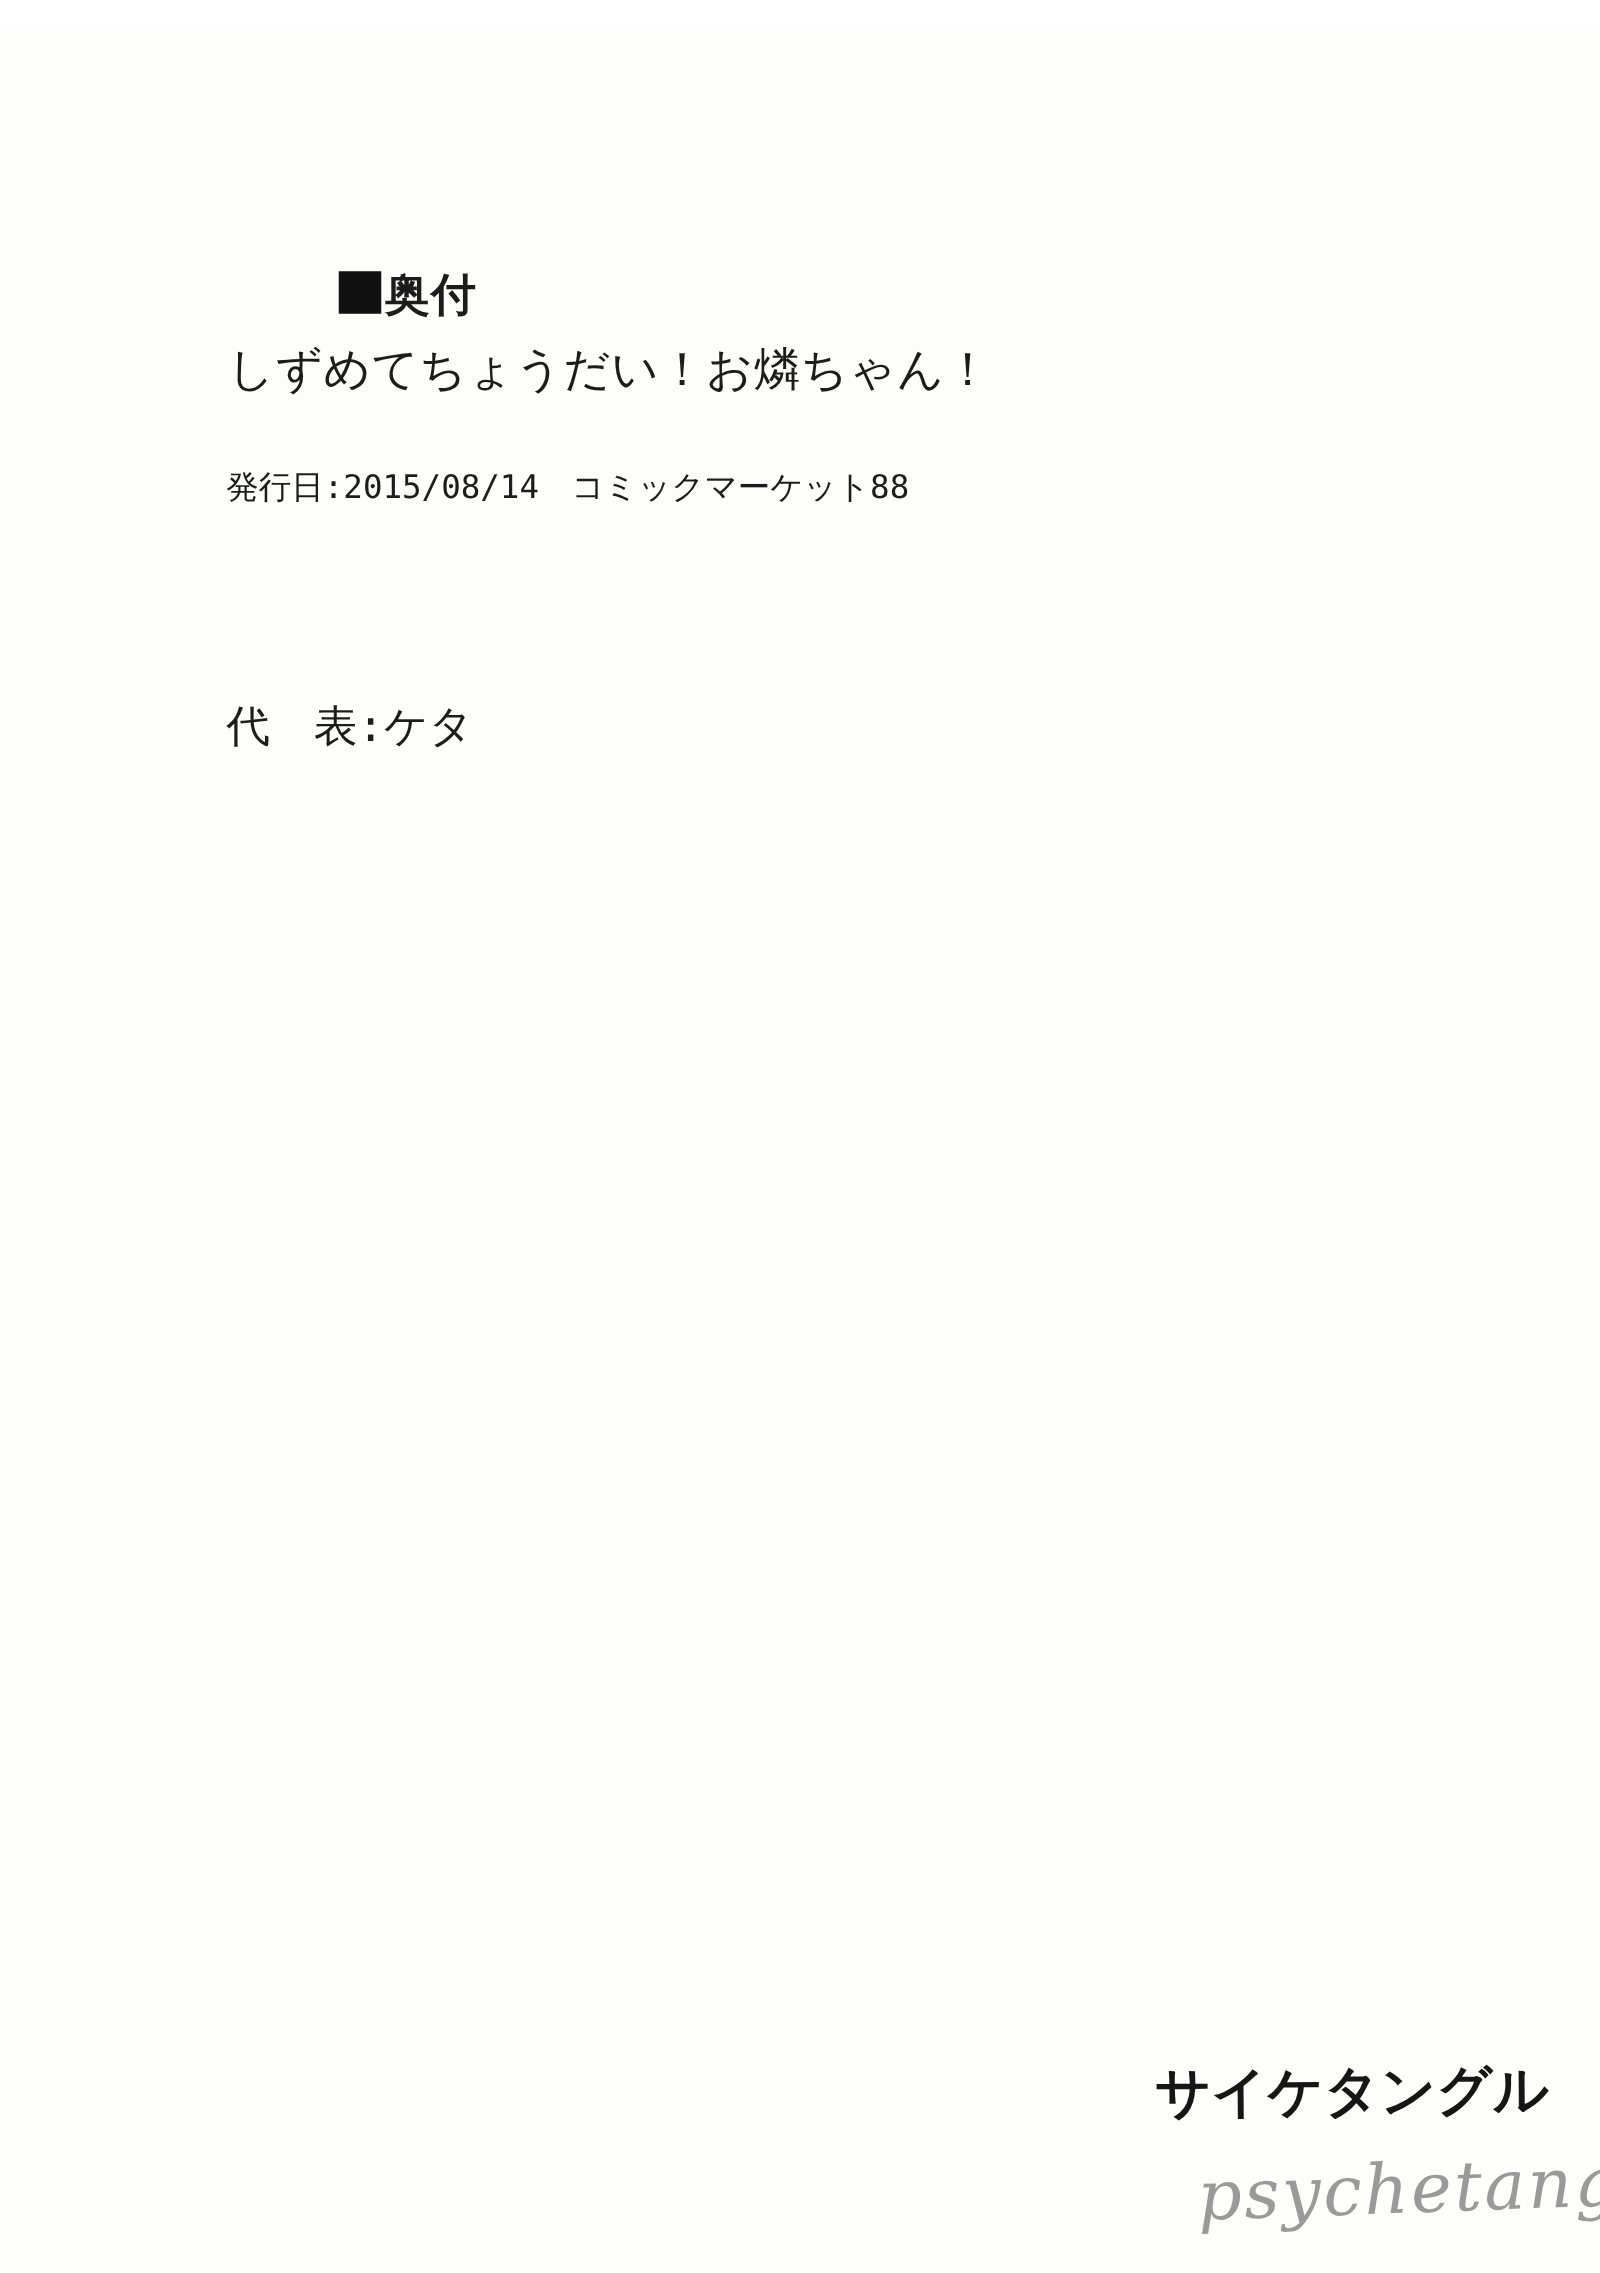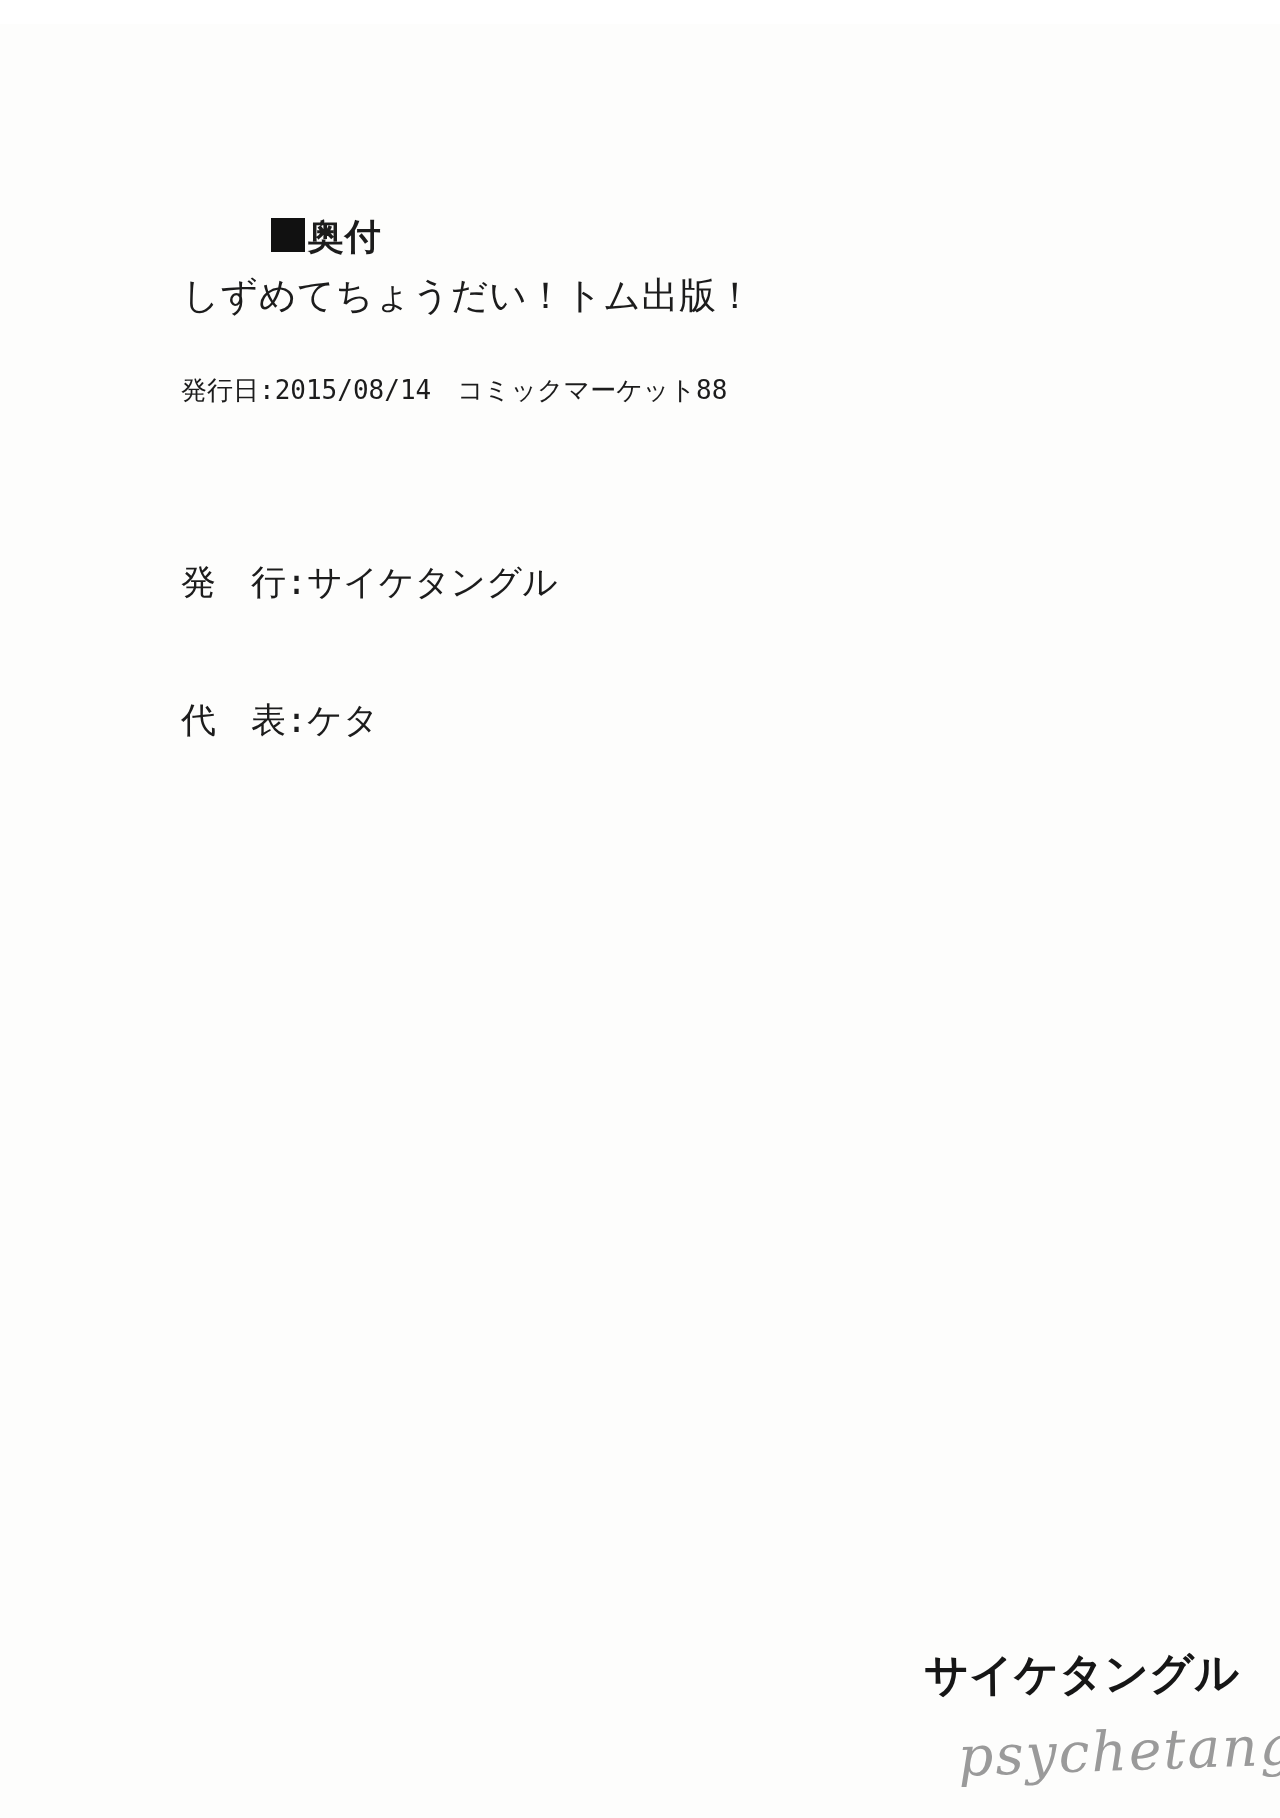--- a/index.html
+++ b/index.html
@@ -129,26 +129,25 @@
 </style>
 </head>
 <body>
 
 <div class="page">
 
   <div class="section-header gothic">
     <span class="marker"></span><span>奥付</span>
   </div>
 
-  <div class="book-title">しずめてちょうだい！トム出版！</div>
+  <div class="book-title">しずめてちょうだい！お燐ちゃん！</div>
 
   <div class="date-line gothic">発行日:2015/08/14　コミックマーケット88</div>
 
   <div class="info-block gothic">
-    <div>発　行:サイケタングル</div>
     <div>代　表:ケタ</div>
   </div>
 
 
 
   <div class="sig-katakana">サイケタングル</div>
 
   <div class="sig-romaji">psychetangle</div>
 
   <div class="page-number">18</div>

